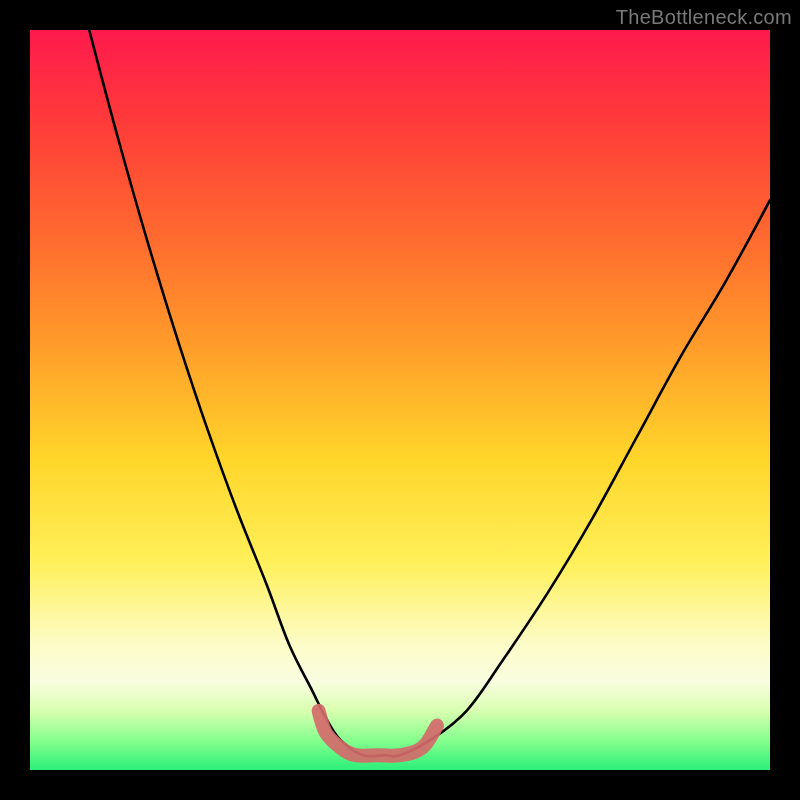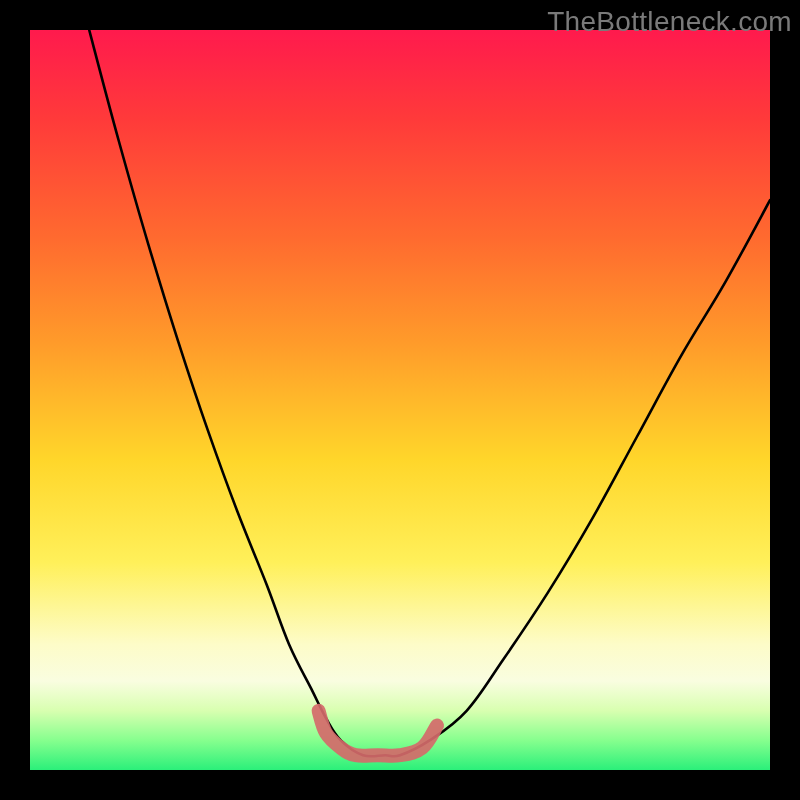--- a/index.html
+++ b/index.html
@@ -38,21 +38,21 @@
       #86ff8e 96%,
       #2bf07a 100%
     );
     overflow: hidden;
   }
   .watermark {
     position: absolute;
     top: 6px;
     right: 8px;
     color: #7a7a7a;
-    font-size: 28px;
+    font-size: 20px;
     letter-spacing: 0.3px;
     user-select: none;
     pointer-events: none;
   }
   svg { display: block; }
 </style>
 </head>
 <body>
 
 <div class="frame">

